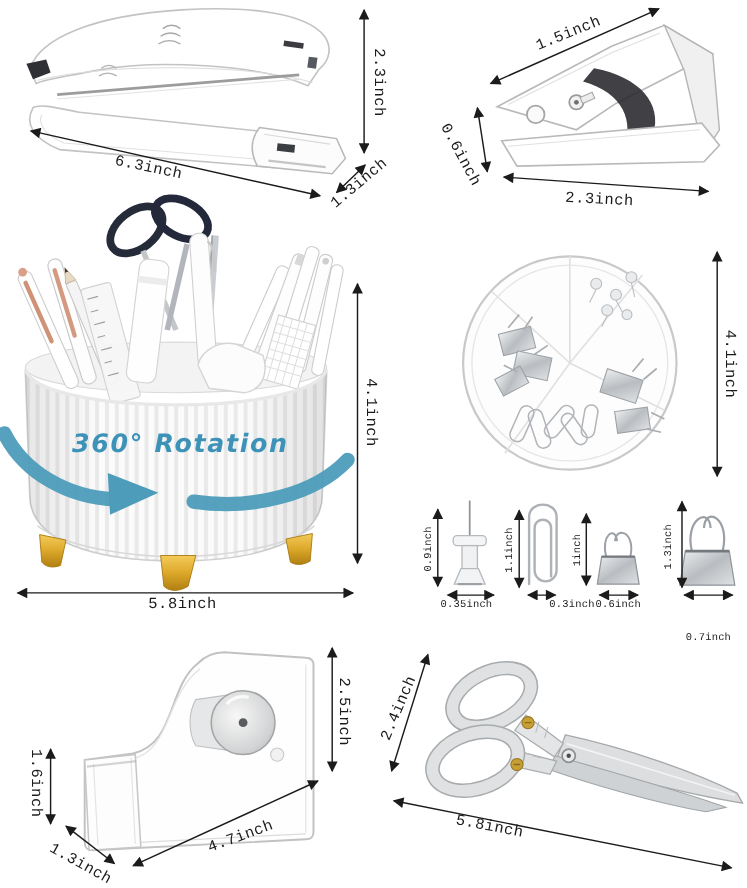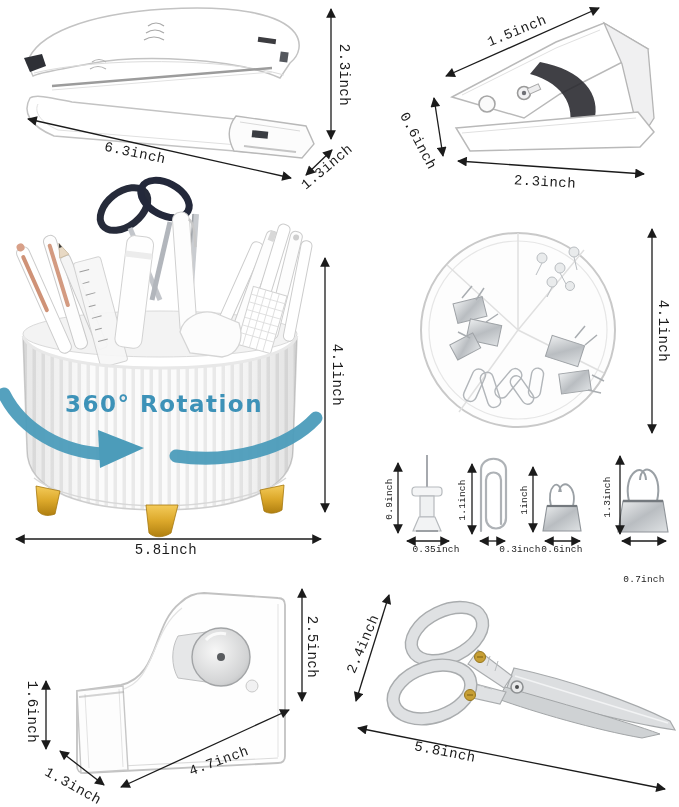--- a/index.html
+++ b/index.html
@@ -4,21 +4,21 @@
 <style>
   html,body{margin:0;padding:0;background:#ffffff;}
   .canvas{position:relative;width:679px;height:807px;background:#ffffff;overflow:hidden;
           font-family:"Liberation Mono","DejaVu Sans Mono",monospace;}
   .art{position:absolute;left:0;top:0;}
   .dim-label{position:absolute;transform:translate(-50%,-50%) rotate(var(--r,0deg));
              font-size:14px;color:#1b1b1b;letter-spacing:.5px;white-space:nowrap;line-height:1;}
   .dim-label.sm{font-size:9.5px;letter-spacing:.2px;}
   .rotation-text{position:absolute;transform:translate(-50%,-50%);
                  font-family:"DejaVu Sans","Liberation Sans",sans-serif;font-weight:bold;
-                 font-size:23px;color:#3d92b8;letter-spacing:1.5px;white-space:nowrap;}
+                 font-size:23px;color:#3d92b8;letter-spacing:1.5px;white-space:nowrap;font-style:italic;}
 </style>
 </head>
 <body>
 
 <div class="canvas">
 
 <svg class="art" width="679" height="807" viewBox="0 0 679 807">
   <defs>
     <marker id="ah" viewBox="0 0 10 10" refX="9" refY="5" markerWidth="9" markerHeight="7.5" orient="auto-start-reverse">
       <path d="M0,0 L10,5 L0,10 Z" fill="#1b1b1b"></path>
@@ -295,21 +295,21 @@
 <div class="dim-label" style="left:418px;top:141px;--r:62deg">0.6inch</div>
 <div class="dim-label" style="left:545px;top:182px;--r:3deg">2.3inch</div>
 
 <div class="rotation-text" style="left:164px;top:404px">360° Rotation</div>
 <div class="dim-label" style="left:337px;top:375px;--r:90deg">4.1inch</div>
 <div class="dim-label" style="left:166px;top:550px">5.8inch</div>
 
 <div class="dim-label" style="left:663px;top:331px;--r:90deg">4.1inch</div>
 
 <div class="dim-label sm" style="left:390px;top:499px;--r:-90deg">0.9inch</div>
-<div class="dim-label sm" style="left:436px;top:550px">0.35inch</div>
+<div class="dim-label sm" style="left:424px;top:550px">0.35inch</div>
 <div class="dim-label sm" style="left:463px;top:500px;--r:-90deg">1.1inch</div>
 <div class="dim-label sm" style="left:520px;top:550px">0.3inch</div>
 <div class="dim-label sm" style="left:525px;top:500px;--r:-90deg">1inch</div>
 <div class="dim-label sm" style="left:562px;top:550px">0.6inch</div>
 <div class="dim-label sm" style="left:608px;top:497px;--r:-90deg">1.3inch</div>
 <div class="dim-label sm" style="left:644px;top:580px">0.7inch</div>
 
 <div class="dim-label" style="left:312px;top:647px;--r:90deg">2.5inch</div>
 <div class="dim-label" style="left:32px;top:712px;--r:90deg">1.6inch</div>
 <div class="dim-label" style="left:219px;top:761px;--r:-20deg">4.7inch</div>

